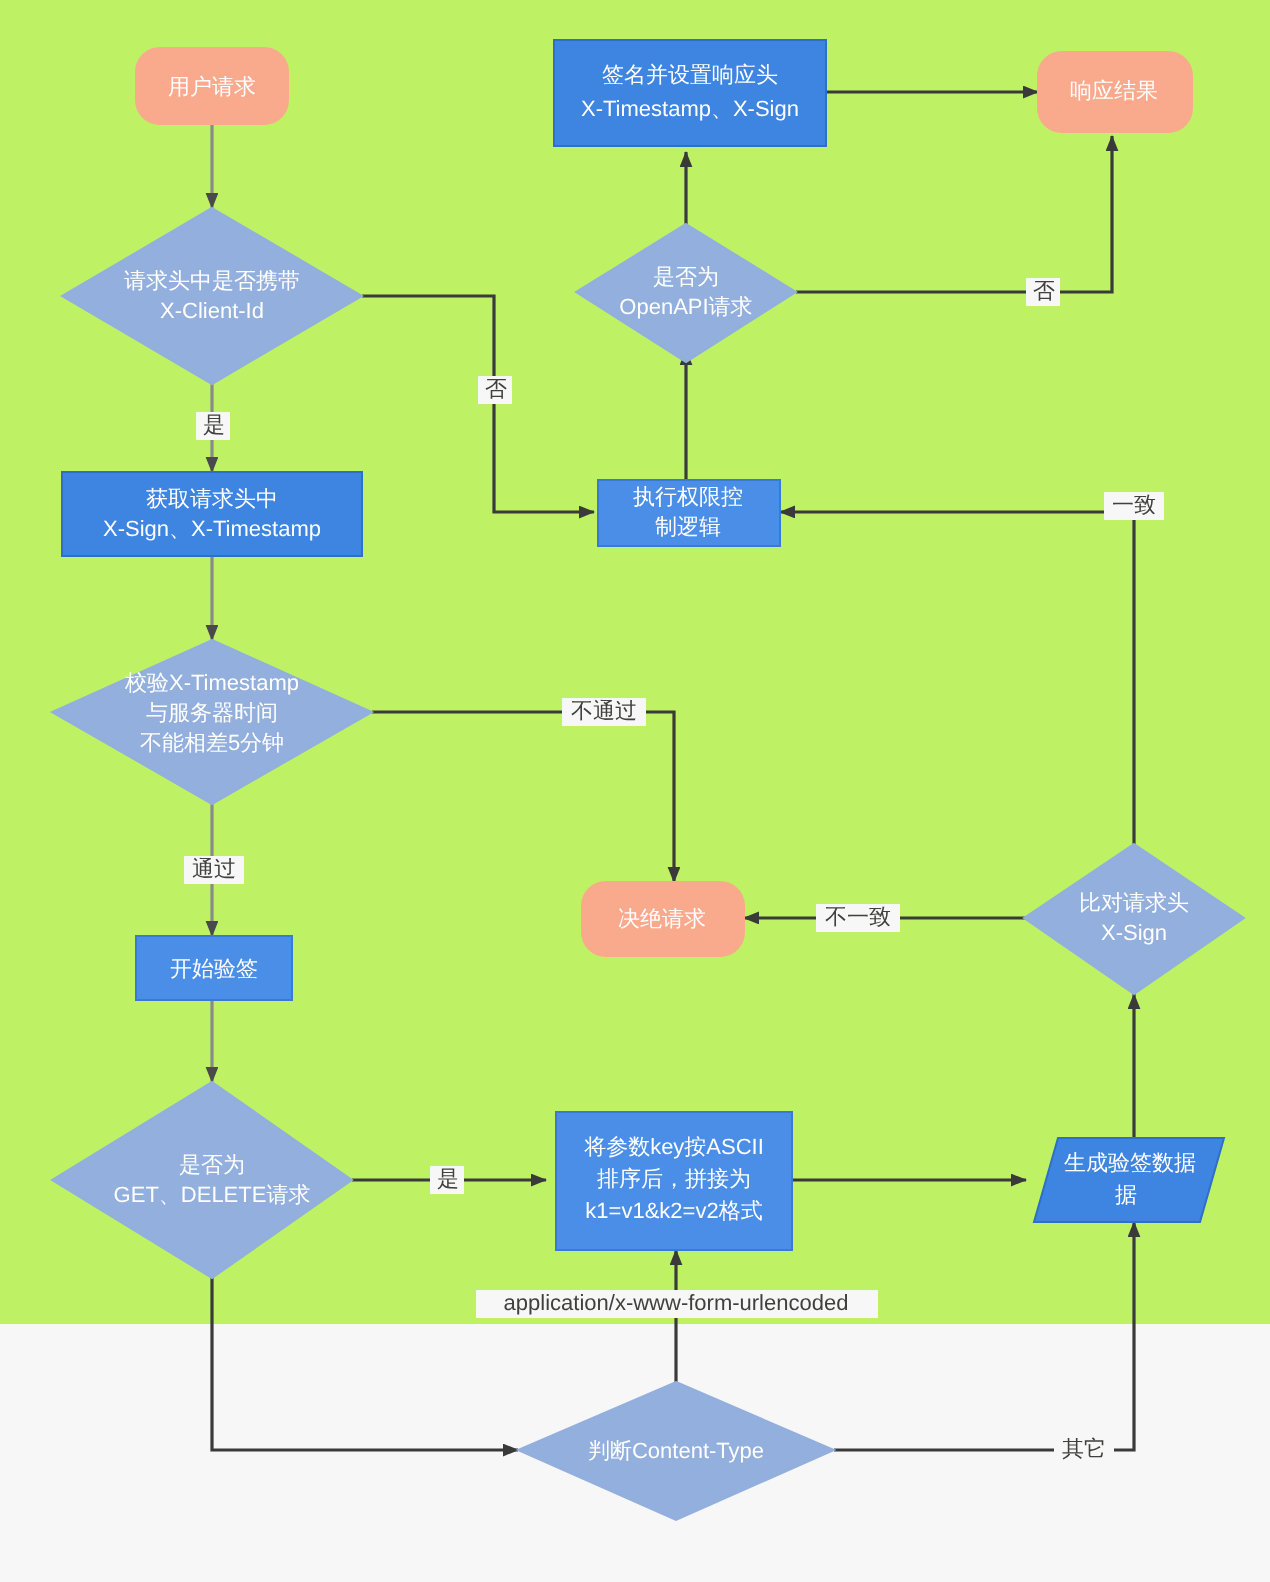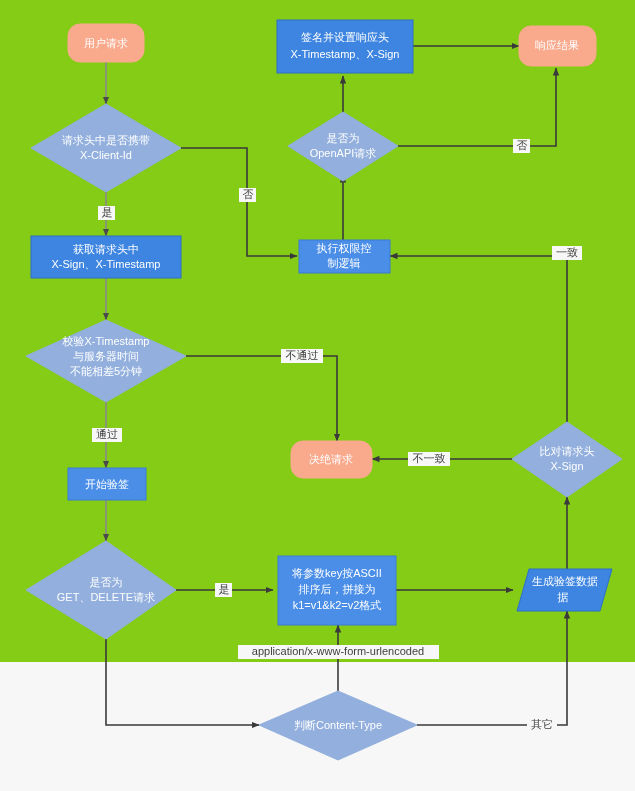--- a/index.html
+++ b/index.html
@@ -11,21 +11,21 @@
   body {
     width: 635px;
     height: 791px;
     font-family: "Liberation Sans", "DejaVu Sans", sans-serif;
     overflow: hidden;
   }
   #flowchart-root {
     position: relative;
     width: 635px;
     height: 662px;
-    background: #84cc16;
+    background: #bef264;
   }
   svg.diagram {
     display: block;
     width: 635px;
     height: 791px;
   }
   .node-label {
     font-family: "Liberation Sans", "DejaVu Sans", sans-serif;
     fill: #ffffff;
     font-size: 11px;

